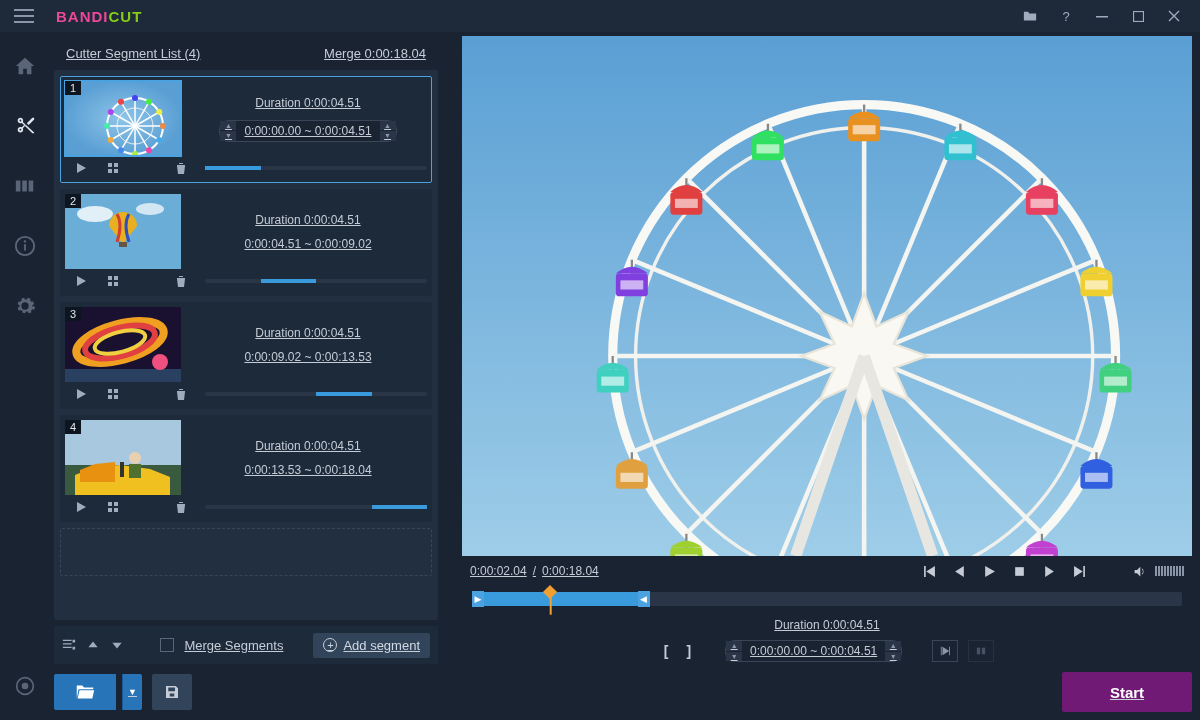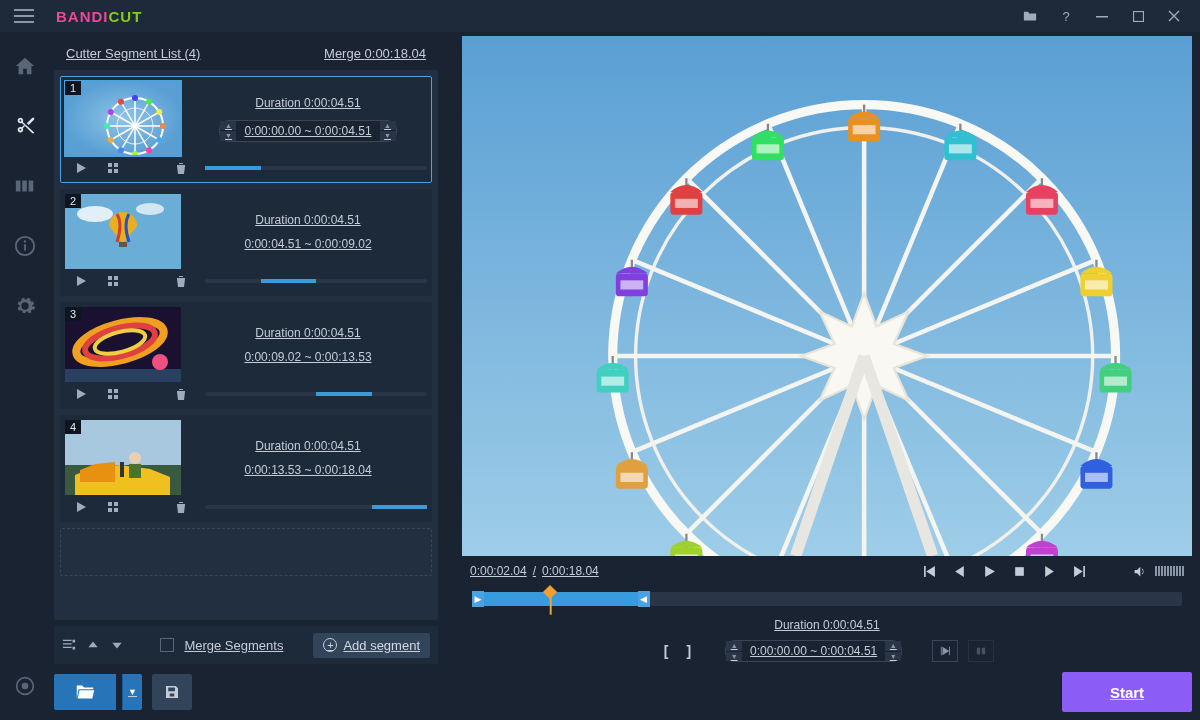--- a/index.html
+++ b/index.html
@@ -71,21 +71,21 @@
 .timeline .range { position:absolute; top:0; bottom:0; background:#3a9bdc; }
 .timeline .handle { position:absolute; top:-1px; width:12px; height:16px; background:#4aa3e0; display:flex; align-items:center; justify-content:center; color:#fff; font-size:9px; cursor:pointer; }
 .timeline .marker { position:absolute; top:-5px; width:10px; height:10px; background:#f0a030; transform:rotate(45deg); }
 .timeline .marker::after { content:""; position:absolute; left:50%; top:50%; width:2px; height:18px; background:#f0a030; transform:rotate(-45deg) translateY(4px); transform-origin:top; }
 .right-bottom { display:flex; flex-direction:column; align-items:center; gap:8px; padding:8px 0 0 0; font-size:12px; }
 .rb-row { display:flex; align-items:center; gap:10px; }
 .bracket { font-size:14px; font-weight:bold; cursor:pointer; color:#c5ccd6; padding:2px 4px; }
 .rb-btn { width:26px; height:22px; border:1px solid #3a4658; display:flex; align-items:center; justify-content:center; color:#8a96a8; cursor:pointer; }
 .rb-btn.disabled { opacity:.4; }
 .start-wrap { display:flex; justify-content:flex-end; margin-top:auto; padding-top:10px; }
-.start-btn { width:130px; height:40px; background:#8b5cf6; color:#fff; font-size:15px; font-weight:600; display:flex; align-items:center; justify-content:center; border-radius:2px; cursor:pointer; }
+.start-btn { width:130px; height:40px; background:#701a75; color:#fff; font-size:15px; font-weight:600; display:flex; align-items:center; justify-content:center; border-radius:2px; cursor:pointer; }
 </style>
 </head>
 <body>
 
 <div class="titlebar">
   <div class="hamburger">
       <span></span>
       <span></span>
       <span></span>
     </div>

